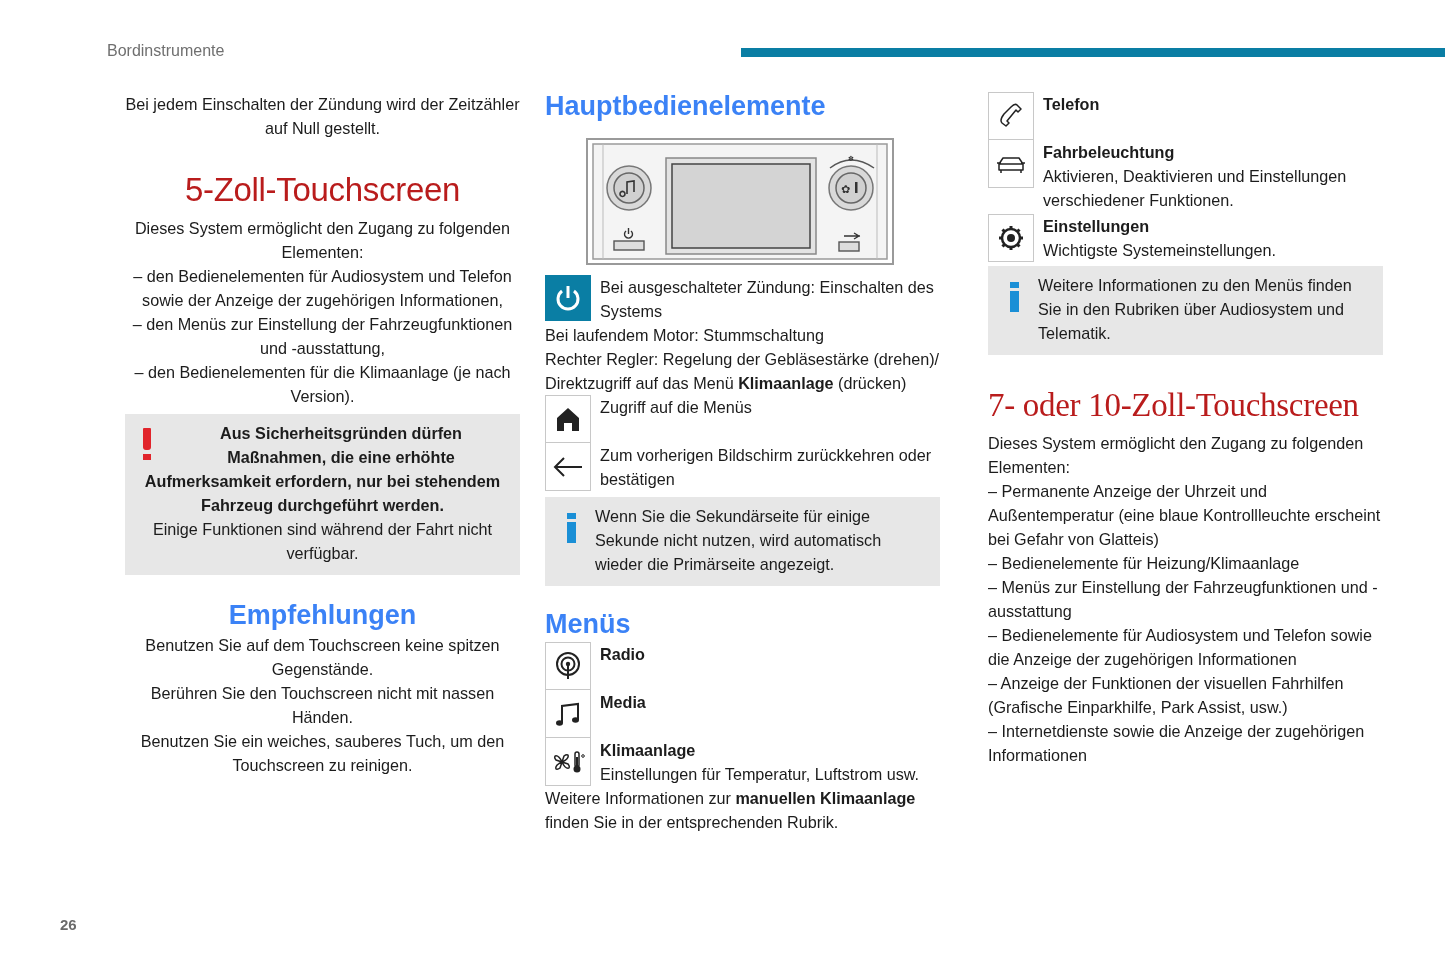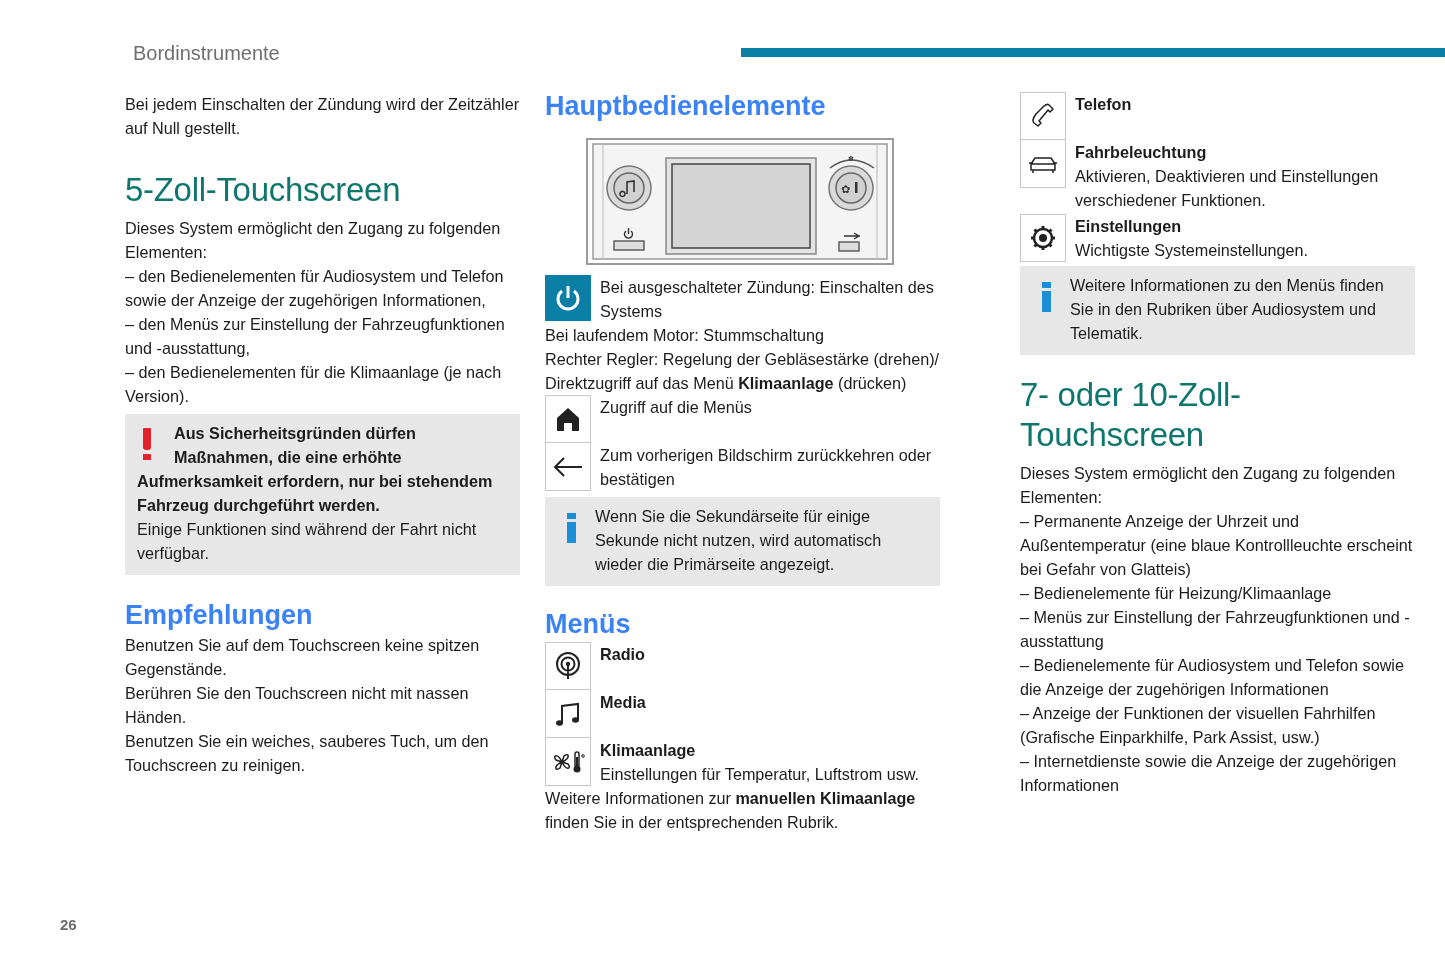--- a/index.html
+++ b/index.html
@@ -2,36 +2,36 @@
 <html><head>
 <meta charset="utf-8">
 <style>
   html, body { margin: 0; padding: 0; background: #ffffff; }
   body {
     width: 1445px; height: 964px; position: relative; overflow: hidden;
     font-family: "Liberation Sans", sans-serif; color: #1c1c1c;
   }
   .abs { position: absolute; }
   .header-section {
-    left: 133px; top: 42px; font-size: 20px; color: #6f6f6f;
+    left: 107px; top: 42px; font-size: 16px; color: #6f6f6f;
   }
   .header-bar {
     left: 741px; top: 48px; width: 704px; height: 9px; background: #0a7ea4;
   }
   .page-number {
     left: 60px; top: 916px; font-size: 15px; font-weight: bold; color: #6a6a6a; text-align: center;
   }
   .col { position: absolute; font-size: 16.2px; line-height: 24px; }
-  .col1 { left: 125px; top: 92px; width: 395px; }
+  .col1 { left: 125px; top: 92px; width: 395px; text-align: center; }
   .col2 { left: 545px; top: 88px; width: 395px; }
-  .col3 { left: 1020px; top: 92px; width: 395px; }
+  .col3 { left: 988px; top: 92px; width: 395px; }
 
   p { margin: 0; }
   .h-light {
-    font-size: 33px; color: #0f766e; font-weight: normal; line-height: 40px;
+    font-size: 33px; color: #b91c1c; font-weight: normal; line-height: 40px;
     margin: 0; letter-spacing: -0.3px;
   }
   .h-bold {
     font-size: 27px; font-weight: bold; color: #3b82f6; line-height: 36px; margin: 0;
   }
   .gray-box {
     background: #e7e7e7; position: relative;
   }
   .warn-box { padding: 7px 12px 10px 12px; margin-top: 6px; }
   .info-box { padding: 7px 12px 10px 12px; }
@@ -255,21 +255,21 @@
   </div>
 
   <div class="gray-box info-box" style="margin-top:4px;">
     <div class="info-i">
         <div class="dot"></div>
         <div class="bar"></div>
       </div>
     <p class="indent-info">Weitere Informationen zu den Menüs finden Sie in den Rubriken über Audiosystem und Telematik.</p>
   </div>
 
-  <h2 class="h-light" style="margin-top:20px;">7- oder 10-Zoll-Touchscreen</h2>
+  <h2 class="h-light" style="margin-top:30px;font-family:Liberation Serif, serif;">7- oder 10-Zoll-Touchscreen</h2>
   <p style="margin-top:6px;">Dieses System ermöglicht den Zugang zu folgenden Elementen:</p>
   <p>–  Permanente Anzeige der Uhrzeit und Außentemperatur (eine blaue Kontrollleuchte erscheint bei Gefahr von Glatteis)</p>
   <p>–  Bedienelemente für Heizung/Klimaanlage</p>
   <p>–  Menüs zur Einstellung der Fahrzeugfunktionen und -ausstattung</p>
   <p>–  Bedienelemente für Audiosystem und Telefon sowie die Anzeige der zugehörigen Informationen</p>
   <p>–  Anzeige der Funktionen der visuellen Fahrhilfen (Grafische Einparkhilfe, Park Assist, usw.)</p>
   <p>–  Internetdienste sowie die Anzeige der zugehörigen Informationen</p>
 </div>
 
 <div class="abs page-number">26</div>

